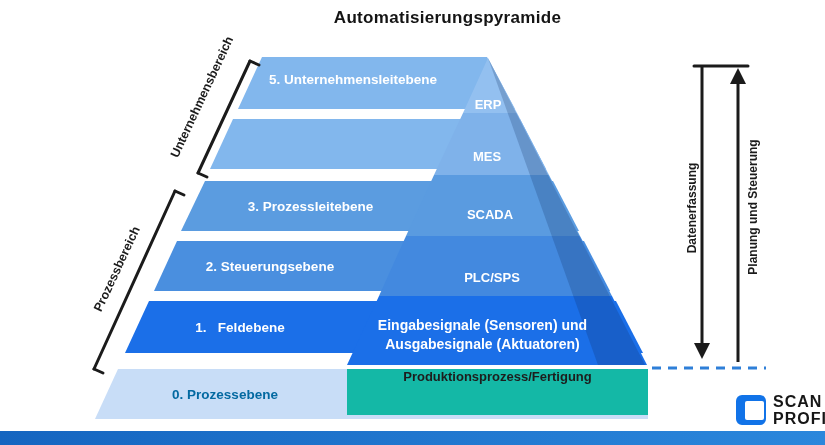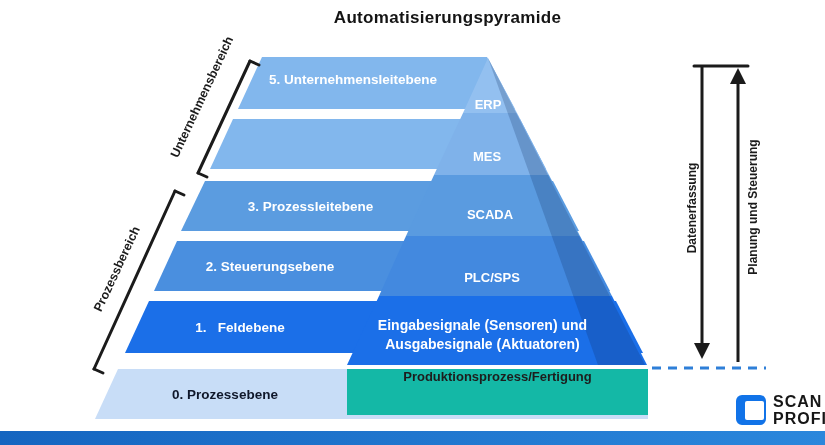--- a/index.html
+++ b/index.html
@@ -34,21 +34,21 @@
   
   .bandlabel{
     position:absolute;display:flex;align-items:center;justify-content:center;
     color:#ffffff;font-size:13.5px;font-weight:600;text-align:center;white-space:pre;
   }
   .lb5{left:243px;top:57px;width:220px;height:44px;}
   .lb4{left:226px;top:119px;width:222px;height:50px;}
   .lb3{left:198px;top:181px;width:225px;height:50px;}
   .lb2{left:156px;top:241px;width:228px;height:50px;}
   .lb1{left:140px;top:301px;width:200px;height:52px;}
-  .lb0{left:110px;top:369px;width:230px;height:50px;color:#0f172a;}
+  .lb0{left:110px;top:369px;width:230px;height:50px;color:#0369a1;}
   .syslabel{
     position:absolute;display:flex;align-items:center;justify-content:center;
     color:#ffffff;font-size:13px;font-weight:700;text-align:center;
   }
   .ol-erp  {left:438px;top:94px;width:100px;height:20px;}
   .ol-mes  {left:437px;top:146px;width:100px;height:20px;}
   .ol-scada{left:440px;top:204px;width:100px;height:20px;}
   .ol-plc  {left:442px;top:267px;width:100px;height:20px;}
   .ol-ein  {left:355px;top:312px;width:255px;height:46px;font-size:14px;font-weight:600;line-height:1.35;}
   .ol-box-label{color:#1d1d1d;font-size:13px;font-weight:700;}

